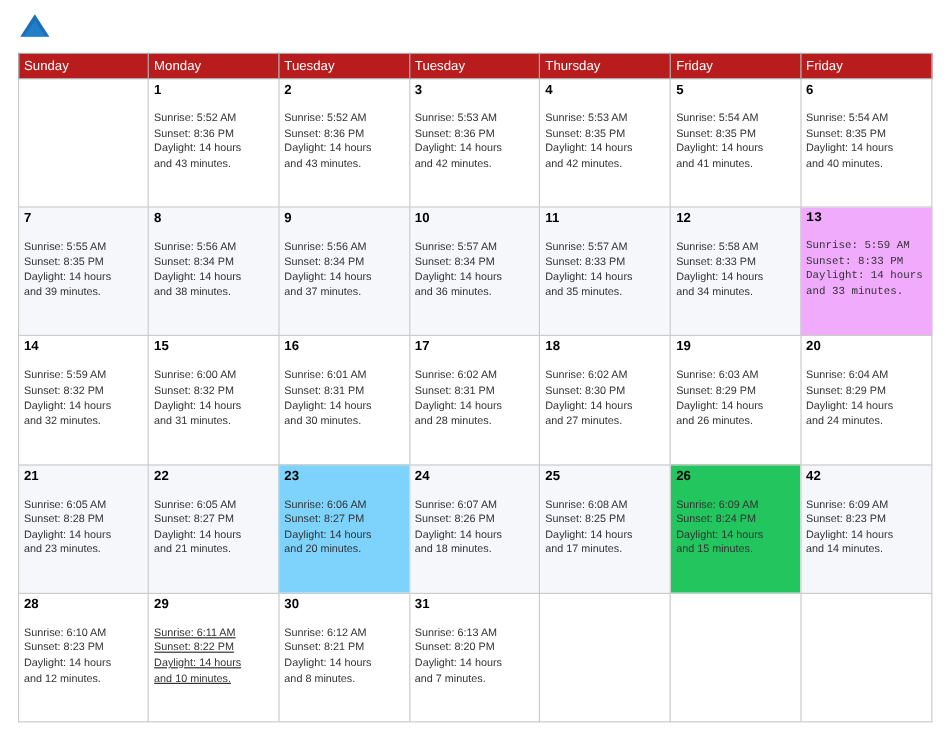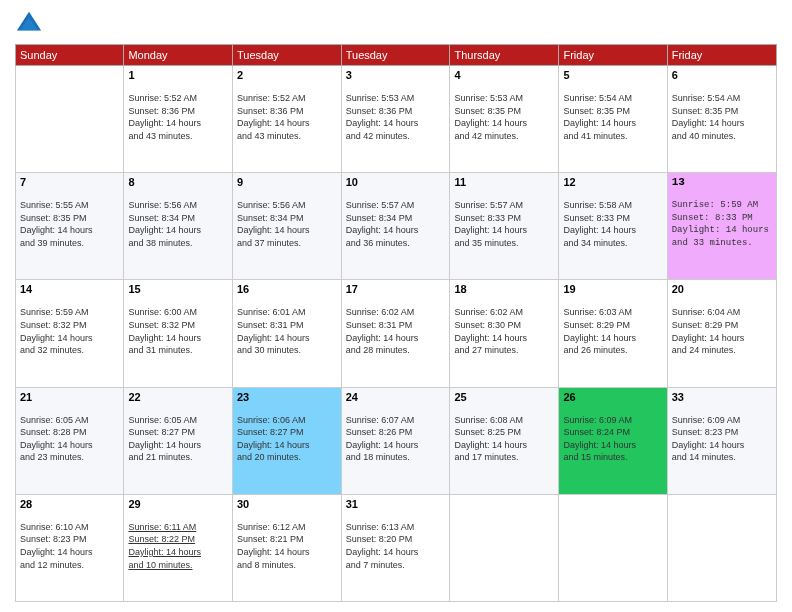--- a/index.html
+++ b/index.html
@@ -320,21 +320,21 @@
 and 17 minutes.</div>
           </td>
           <td style="background: #22c55e;">
             <span class="day-num">26</span>
             <div class="day-info" style="white-space: pre-line;">Sunrise: 6:09 AM
 Sunset: 8:24 PM
 Daylight: 14 hours
 and 15 minutes.</div>
           </td>
           <td style="background: rgb(245, 247, 251);">
-            <span class="day-num">33</span>
+            <span class="day-num">42</span>
             <div class="day-info" style="white-space: pre-line;">Sunrise: 6:09 AM
 Sunset: 8:23 PM
 Daylight: 14 hours
 and 14 minutes.</div>
           </td>
         </tr>
         <tr>
           <td>
             <span class="day-num">28</span>
             <div class="day-info" style="white-space: pre-line;">Sunrise: 6:10 AM

